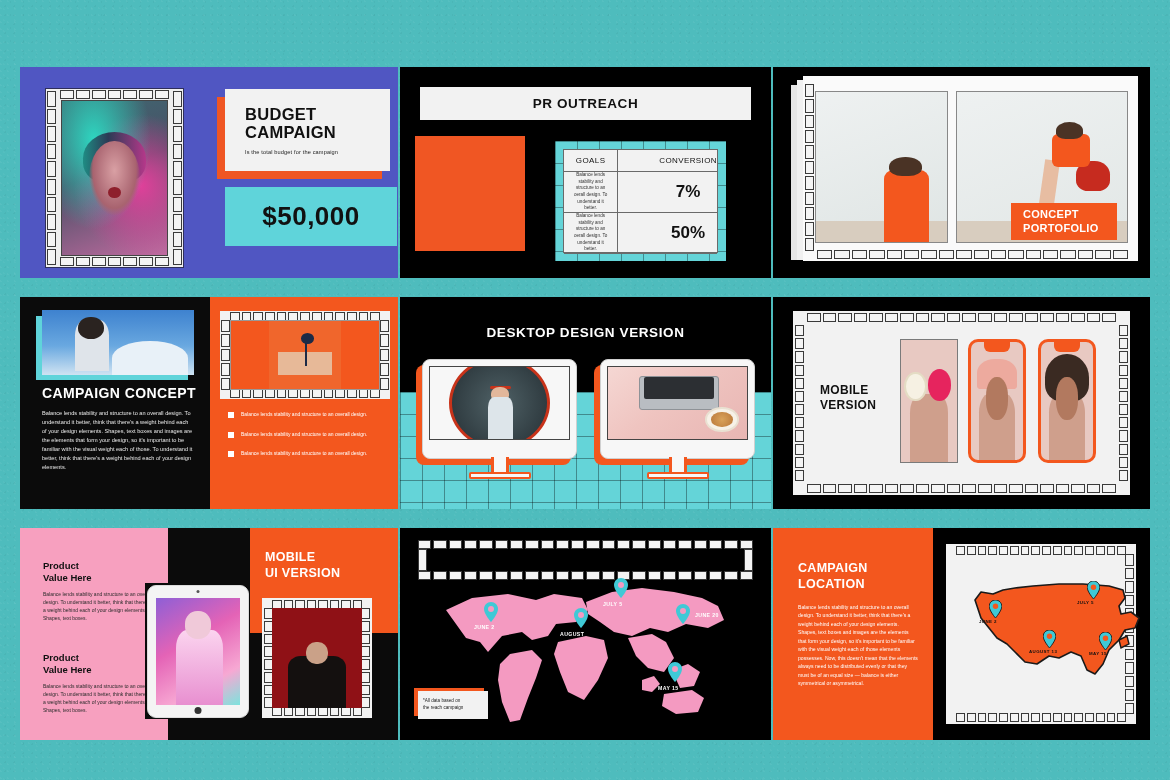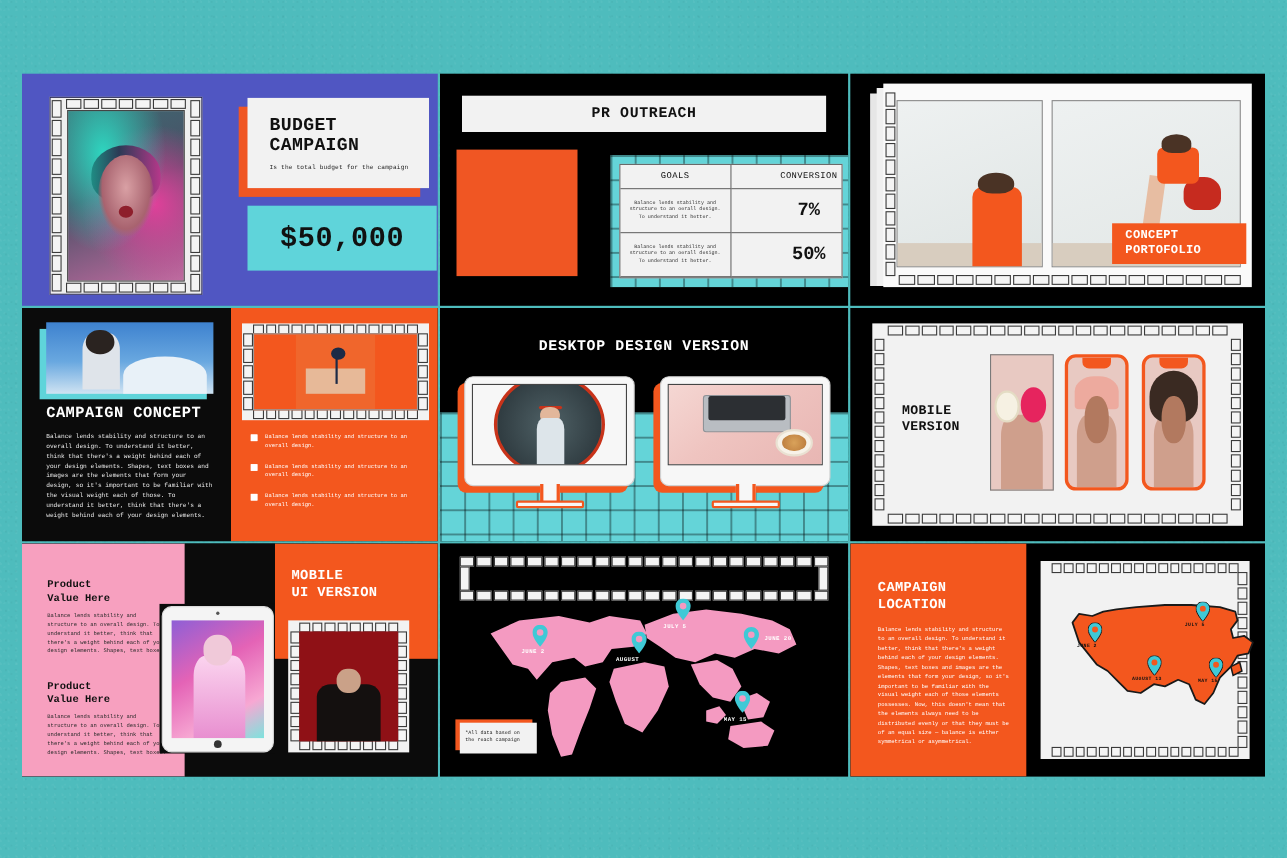--- a/index.html
+++ b/index.html
@@ -17,22 +17,21 @@
       radial-gradient(circle at 35% 85%, rgba(255,255,255,.2) 0 1px, transparent 1px),
       radial-gradient(circle at 80% 15%, rgba(0,0,0,.15) 0 1px, transparent 1px);
     background-size: 7px 7px, 9px 9px, 11px 11px, 13px 13px;
   }
   .grid {
     position:absolute; left:20px; top:67px;
     width:1130px; height:649px;
     display:grid;
     grid-template-columns: 378px 371px 377px;
     grid-template-rows: 211px 212px 212px;
-    gap: 2px 2px;
-    font-family: Liberation Mono, monospace;
+    gap: 19px 2px;
   }
   .slide { position:relative; overflow:hidden; background:#000; }
 
   .perfH { position:absolute; height:9px; display:flex; gap:2px; }
   .perfH i { flex:1; background:#f4f4f4; border:1px solid #3a3a3a; display:block; }
   .perfV { position:absolute; width:9px; display:flex; flex-direction:column; gap:2px; }
   .perfV i { flex:1; background:#f4f4f4; border:1px solid #3a3a3a; display:block; }
 
   .tile-bg { position:absolute; inset:0;
     background-color:#64d4d8;
@@ -65,21 +64,21 @@
 
   
   .s2 .hdr { position:absolute; left:20px; top:20px; right:20px; height:33px; background:#f2f2f2;
      display:flex; align-items:center; justify-content:center; font-size:13.5px; font-weight:bold; letter-spacing:.6px; color:#111; }
   .s2 .mcShadow { position:absolute; left:15px; top:69px; width:110px; height:115px; background:#f05623; }
   .s2 .mc { position:absolute; left:22px; top:76px; width:110px; height:115px; background:#f2f2f2; padding:14px 0 0 13px; }
   .s2 .mc h3 { font-size:8px; font-weight:bold; letter-spacing:.4px; color:#111; margin-bottom:11px; }
   .s2 .mc ul { list-style:none; }
   .s2 .mc li { display:flex; align-items:center; gap:6px; font-size:7.5px; color:#1d1d1d; margin-bottom:10px; }
   .s2 .cb { width:6px; height:6px; border:1.1px solid #1d1d1d; display:inline-block; }
-  .s2 .tblWrap { position:absolute; left:155px; top:74px; width:219px; height:120px; }
+  .s2 .tblWrap { position:absolute; left:155px; top:74px; width:171px; height:120px; }
   .s2 .tbl { position:absolute; left:8px; top:8px; right:8px; bottom:8px; background:#f2f2f2; border:1px solid #6a6a6a;
      display:grid; grid-template-rows: 22px 1fr 1fr; grid-template-columns:1fr 1fr; }
   .s2 .tbl > div { border-right:1px solid #6a6a6a; border-bottom:1px solid #6a6a6a; display:flex; align-items:center; justify-content:center; text-align:center; }
   .s2 .tbl > div:nth-child(2n) { border-right:none;padding-left:41px; }
   .s2 .th { font-size:8px; letter-spacing:.4px; color:#111; }
   .s2 .td-text { font-size:4.6px; line-height:1.45; color:#333; padding:0 8px; }
   .s2 .td-num { font-size:17px; font-weight:bold; color:#111; }
 
   
   .s3 .sheet3 { position:absolute; left:18px; top:18px; width:340px; height:175px; background:#e6e6e6; }
@@ -88,21 +87,21 @@
   .s3 .imgL { position:absolute; left:42px; top:24px; width:133px; height:152px; background:linear-gradient(160deg,#eef1f1,#dfe5e4); border:1px solid #888; }
   .s3 .imgR { position:absolute; left:183px; top:24px; width:172px; height:152px; background:linear-gradient(160deg,#eef1f1,#e2e7e6); border:1px solid #888; }
   .s3 .kidA { position:absolute; left:52%; bottom:0; width:34%; height:48%; background:#f3571e; border-radius:9px 9px 0 0; }
   .s3 .kidAh { position:absolute; left:56%; bottom:44%; width:25%; height:13%; background:#4a3325; border-radius:50% 50% 40% 40%; }
   .s3 .kidB { position:absolute; left:56%; top:28%; width:22%; height:22%; background:#f3571e; border-radius:6px; }
   .s3 .kidBh { position:absolute; left:58%; top:20%; width:16%; height:11%; background:#4a3325; border-radius:50% 50% 35% 35%; }
   .s3 .drum { position:absolute; left:70%; top:46%; width:20%; height:20%; background:#c62b1f; border-radius:45% 45% 35% 35%; }
   .s3 .leg { position:absolute; left:50%; top:45%; width:9%; height:30%; background:#e7bda2; transform:rotate(8deg); }
   .s3 .case { position:absolute; left:36%; bottom:2%; width:17%; height:22%; background:#2f6e6a; border-radius:3px; }
   .s3 .floor { position:absolute; left:0; bottom:0; right:0; height:14%; background:#d8cdbf; }
-  .s3 .label { position:absolute; left:238px; top:136px; width:122px; height:37px; background:#f3571e; z-index:5;
+  .s3 .label { position:absolute; left:238px; top:136px; width:106px; height:37px; background:#f3571e; z-index:5;
      display:flex; flex-direction:column; justify-content:center; padding-left:12px; }
   .s3 .label span { font-size:11px; font-weight:bold; color:#fff; letter-spacing:.3px; line-height:1.22; }
 
   
   .s4 .left { position:absolute; left:0; top:0; width:190px; height:100%; background:#0b0b0b; }
   .s4 .right { position:absolute; left:190px; top:0; right:0; height:100%; background:#f3571e; }
   .s4 .skyShadow { position:absolute; left:16px; top:19px; width:152px; height:64px; background:#5fd4da; }
   .s4 .sky { position:absolute; left:22px; top:13px; width:152px; height:65px;
      background:linear-gradient(180deg,#3e82cf 0%, #69a8e0 55%, #cfe3f2 100%); }
   .s4 .cloud { position:absolute; right:4%; bottom:0; width:50%; height:52%; background:#e8f1f8; border-radius:50% 50% 0 0; }

